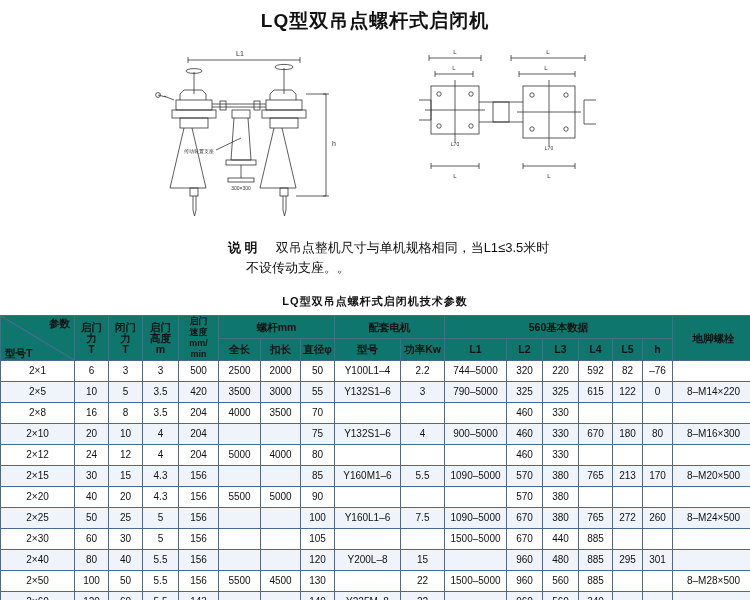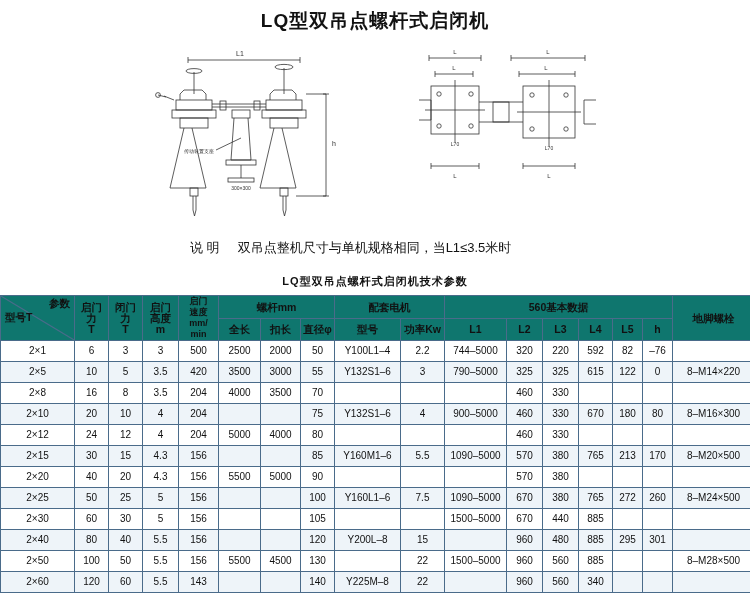--- a/index.html
+++ b/index.html
@@ -35,21 +35,21 @@
   }
   .fig-left{position:absolute;left:150px;top:0;width:250px;height:185px;}
   .fig-right{position:absolute;left:415px;top:8px;width:185px;height:150px;}
 
   .note{
     margin:10px 0 0 0;
     padding-left:190px;
     font-size:13px;
     line-height:20px;
   }
-  .note .lbl{font-weight:normal;margin-right:18px;}
+  .note .lbl{font-weight:bold;margin-right:18px;margin-left:38px;}
   .note .l2{padding-left:56px;display:block;}
 
   table.spec{
     border-collapse:collapse;
     margin:0 auto;
     width:724px;
     font-size:10px;
     table-layout:fixed;
   }
   table.spec th, table.spec td{
@@ -73,21 +73,21 @@
     background:#eef4f9;
   }
   .hdr-corner{position:relative;padding:0;height:40px;}
   .hdr-corner .diag{
     position:absolute;left:0;top:0;width:100%;height:100%;
   }
   .hdr-corner .p1{
     position:absolute;right:4px;top:1px;font-weight:bold;font-size:10.5px;
   }
   .hdr-corner .p2{
-    position:absolute;left:4px;bottom:17px;font-weight:bold;font-size:10.5px;
+    position:absolute;left:4px;bottom:1px;font-weight:bold;font-size:10.5px;
   }
   .stack{display:block;line-height:11px;}
   .small{font-size:9px;}
 </style>
 </head>
 <body>
 
 <div class="page">
 
   <div class="title-main">LQ型双吊点螺杆式启闭机</div>
@@ -196,20 +196,21 @@
         <text x="40" y="132" font-size="6" fill="#333" text-anchor="middle" stroke="none">L</text>
         <line x1="108" y1="120" x2="160" y2="120"></line>
         <path d="M108 117 l0 6 M160 117 l0 6"></path>
         <text x="134" y="132" font-size="6" fill="#333" text-anchor="middle" stroke="none">L</text>
       </g>
     </svg>
   </div>
 
   <div class="note">
     <span class="lbl">说 明</span><span>双吊点整机尺寸与单机规格相同，当L1≤3.5米时</span>
+    <span class="l2">不设传动支座。。</span>
   </div>
 
   <div class="title-sub">LQ型双吊点螺杆式启闭机技术参数</div>
 
   <table class="spec">
     <colgroup>
       <col style="width:74px">
       <col style="width:34px">
       <col style="width:34px">
       <col style="width:36px">

